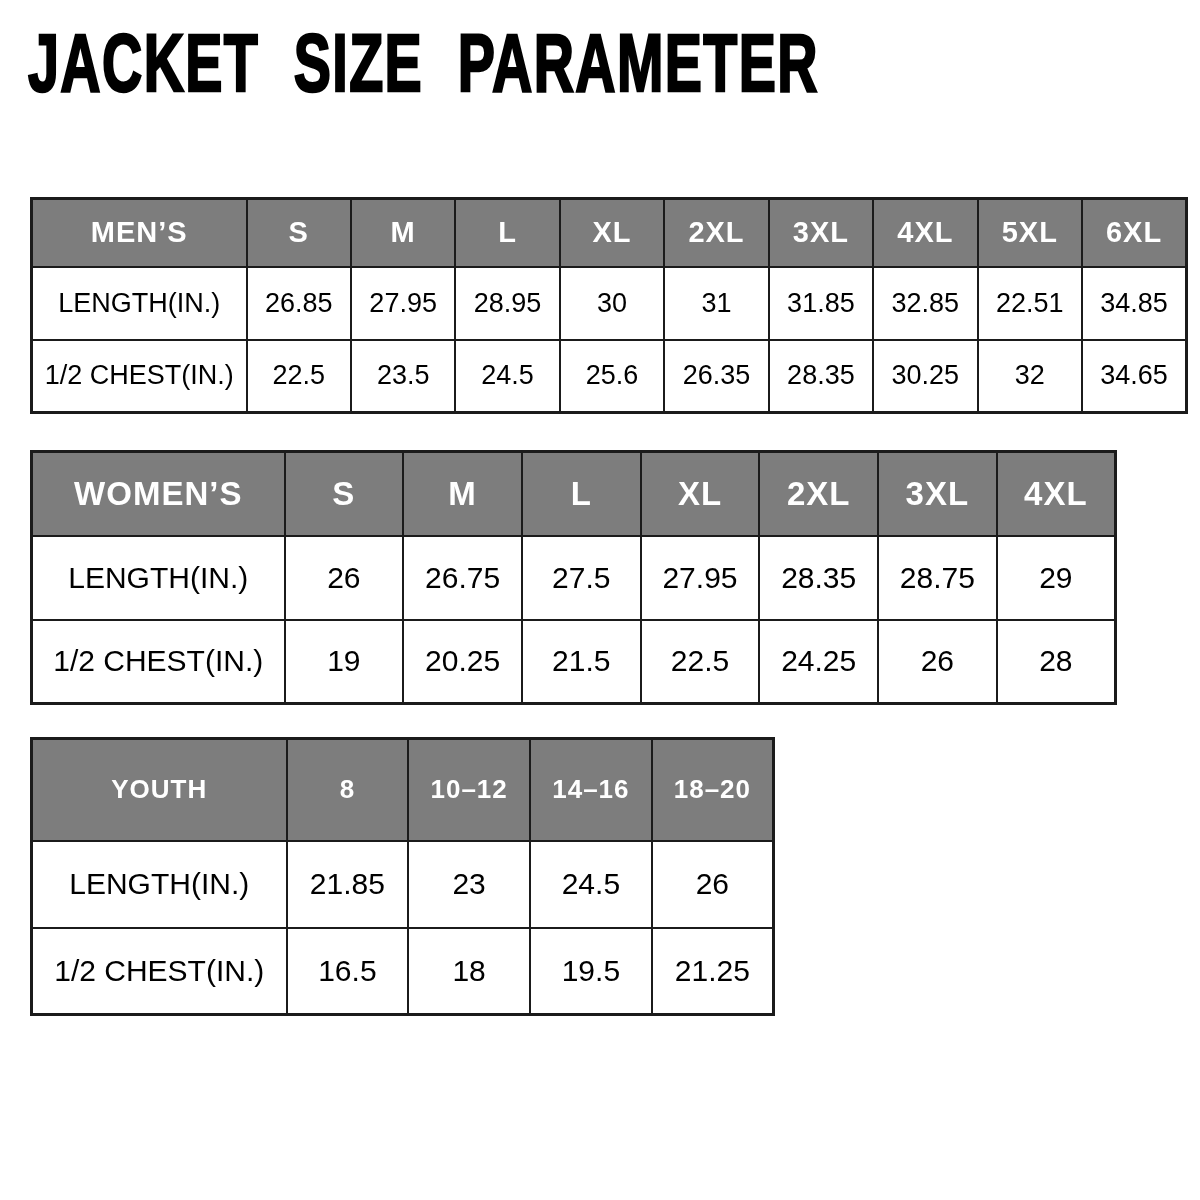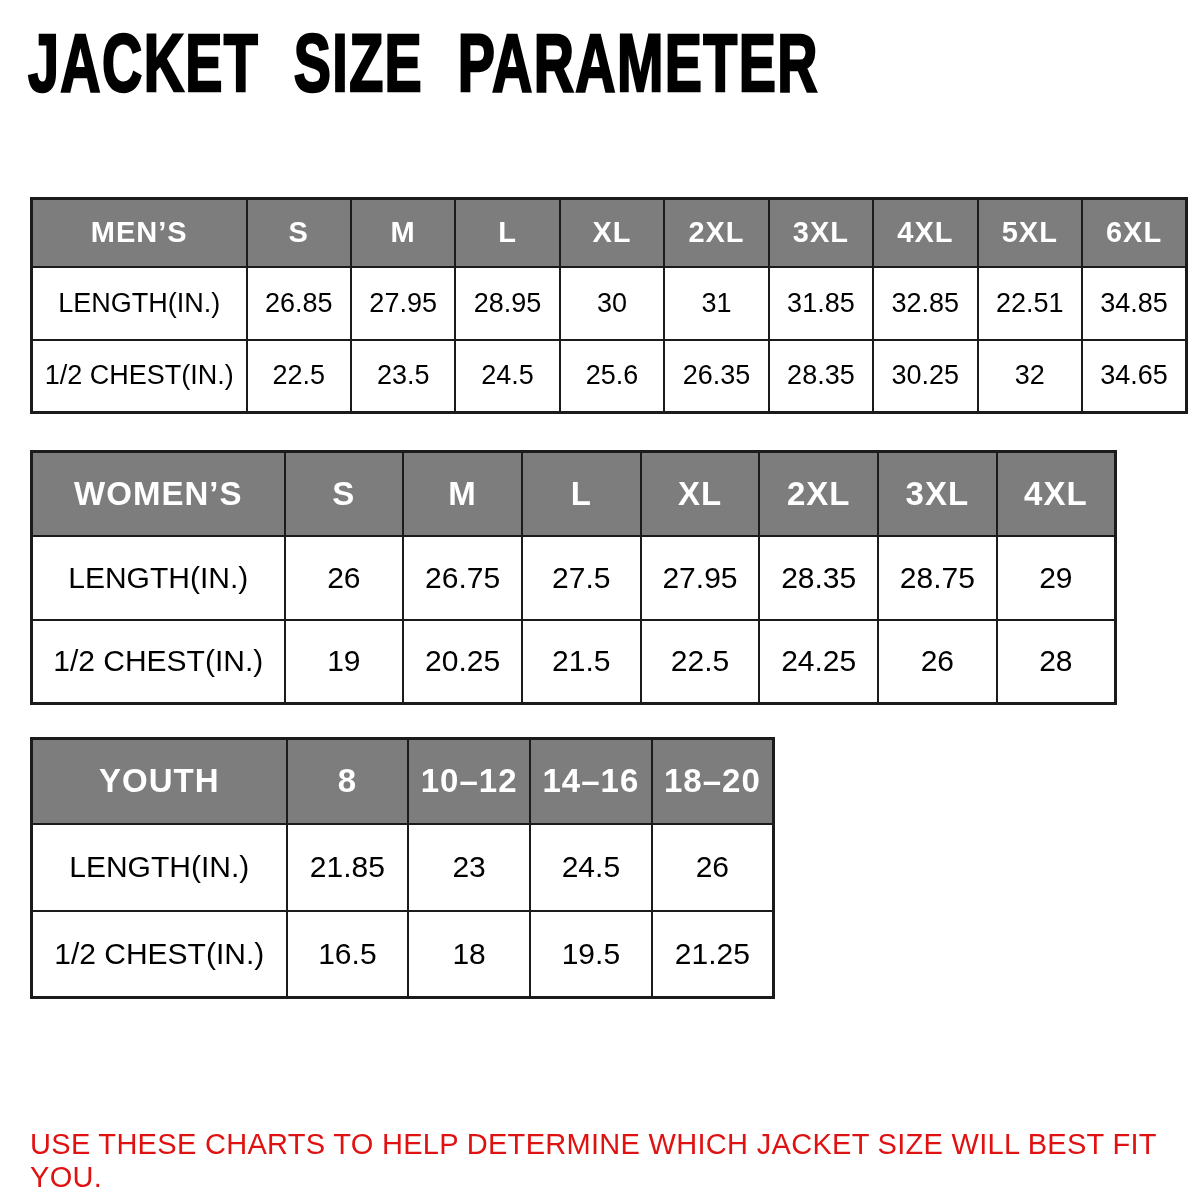--- a/index.html
+++ b/index.html
@@ -46,21 +46,21 @@
 
   #box-mens .c0{width:215px;}
   #box-mens thead th{height:68px;font-size:29px;}
   #box-mens tbody td{height:73px;font-size:27px;}
 
   #box-womens .c0{width:253px;}
   #box-womens thead th{height:84px;font-size:33px;}
   #box-womens tbody td{height:84px;font-size:30px;}
 
   #box-youth .c0{width:255px;}
-  #box-youth thead th{height:85px;font-size:33px;}
+  #box-youth thead th{height:102px;font-size:26px;}
   #box-youth tbody td{height:87px;font-size:30px;}
 
   .footer-para{
     position:absolute;left:30px;top:1022px;width:1148px;
     font-size:29px;line-height:1.55;color:var(--accent);font-weight:400;
   }
   .footer-caps{
     position:absolute;left:30px;top:1128px;width:1148px;
     font-size:29px;color:var(--accent);letter-spacing:0.3px;font-weight:400;
   }
@@ -210,15 +210,14 @@
             <td>16.5</td>
             <td>18</td>
             <td>19.5</td>
             <td>21.25</td>
           </tr>
         </tbody>
       </table>
     </div>
 
 
-  <div class="footer-caps">USE THESE CHARTS TO HELP DETERMINE WHICH JACKET SIZE WILL BEST FIT YOU.</div>
 
 </div>
 
 </body></html>

